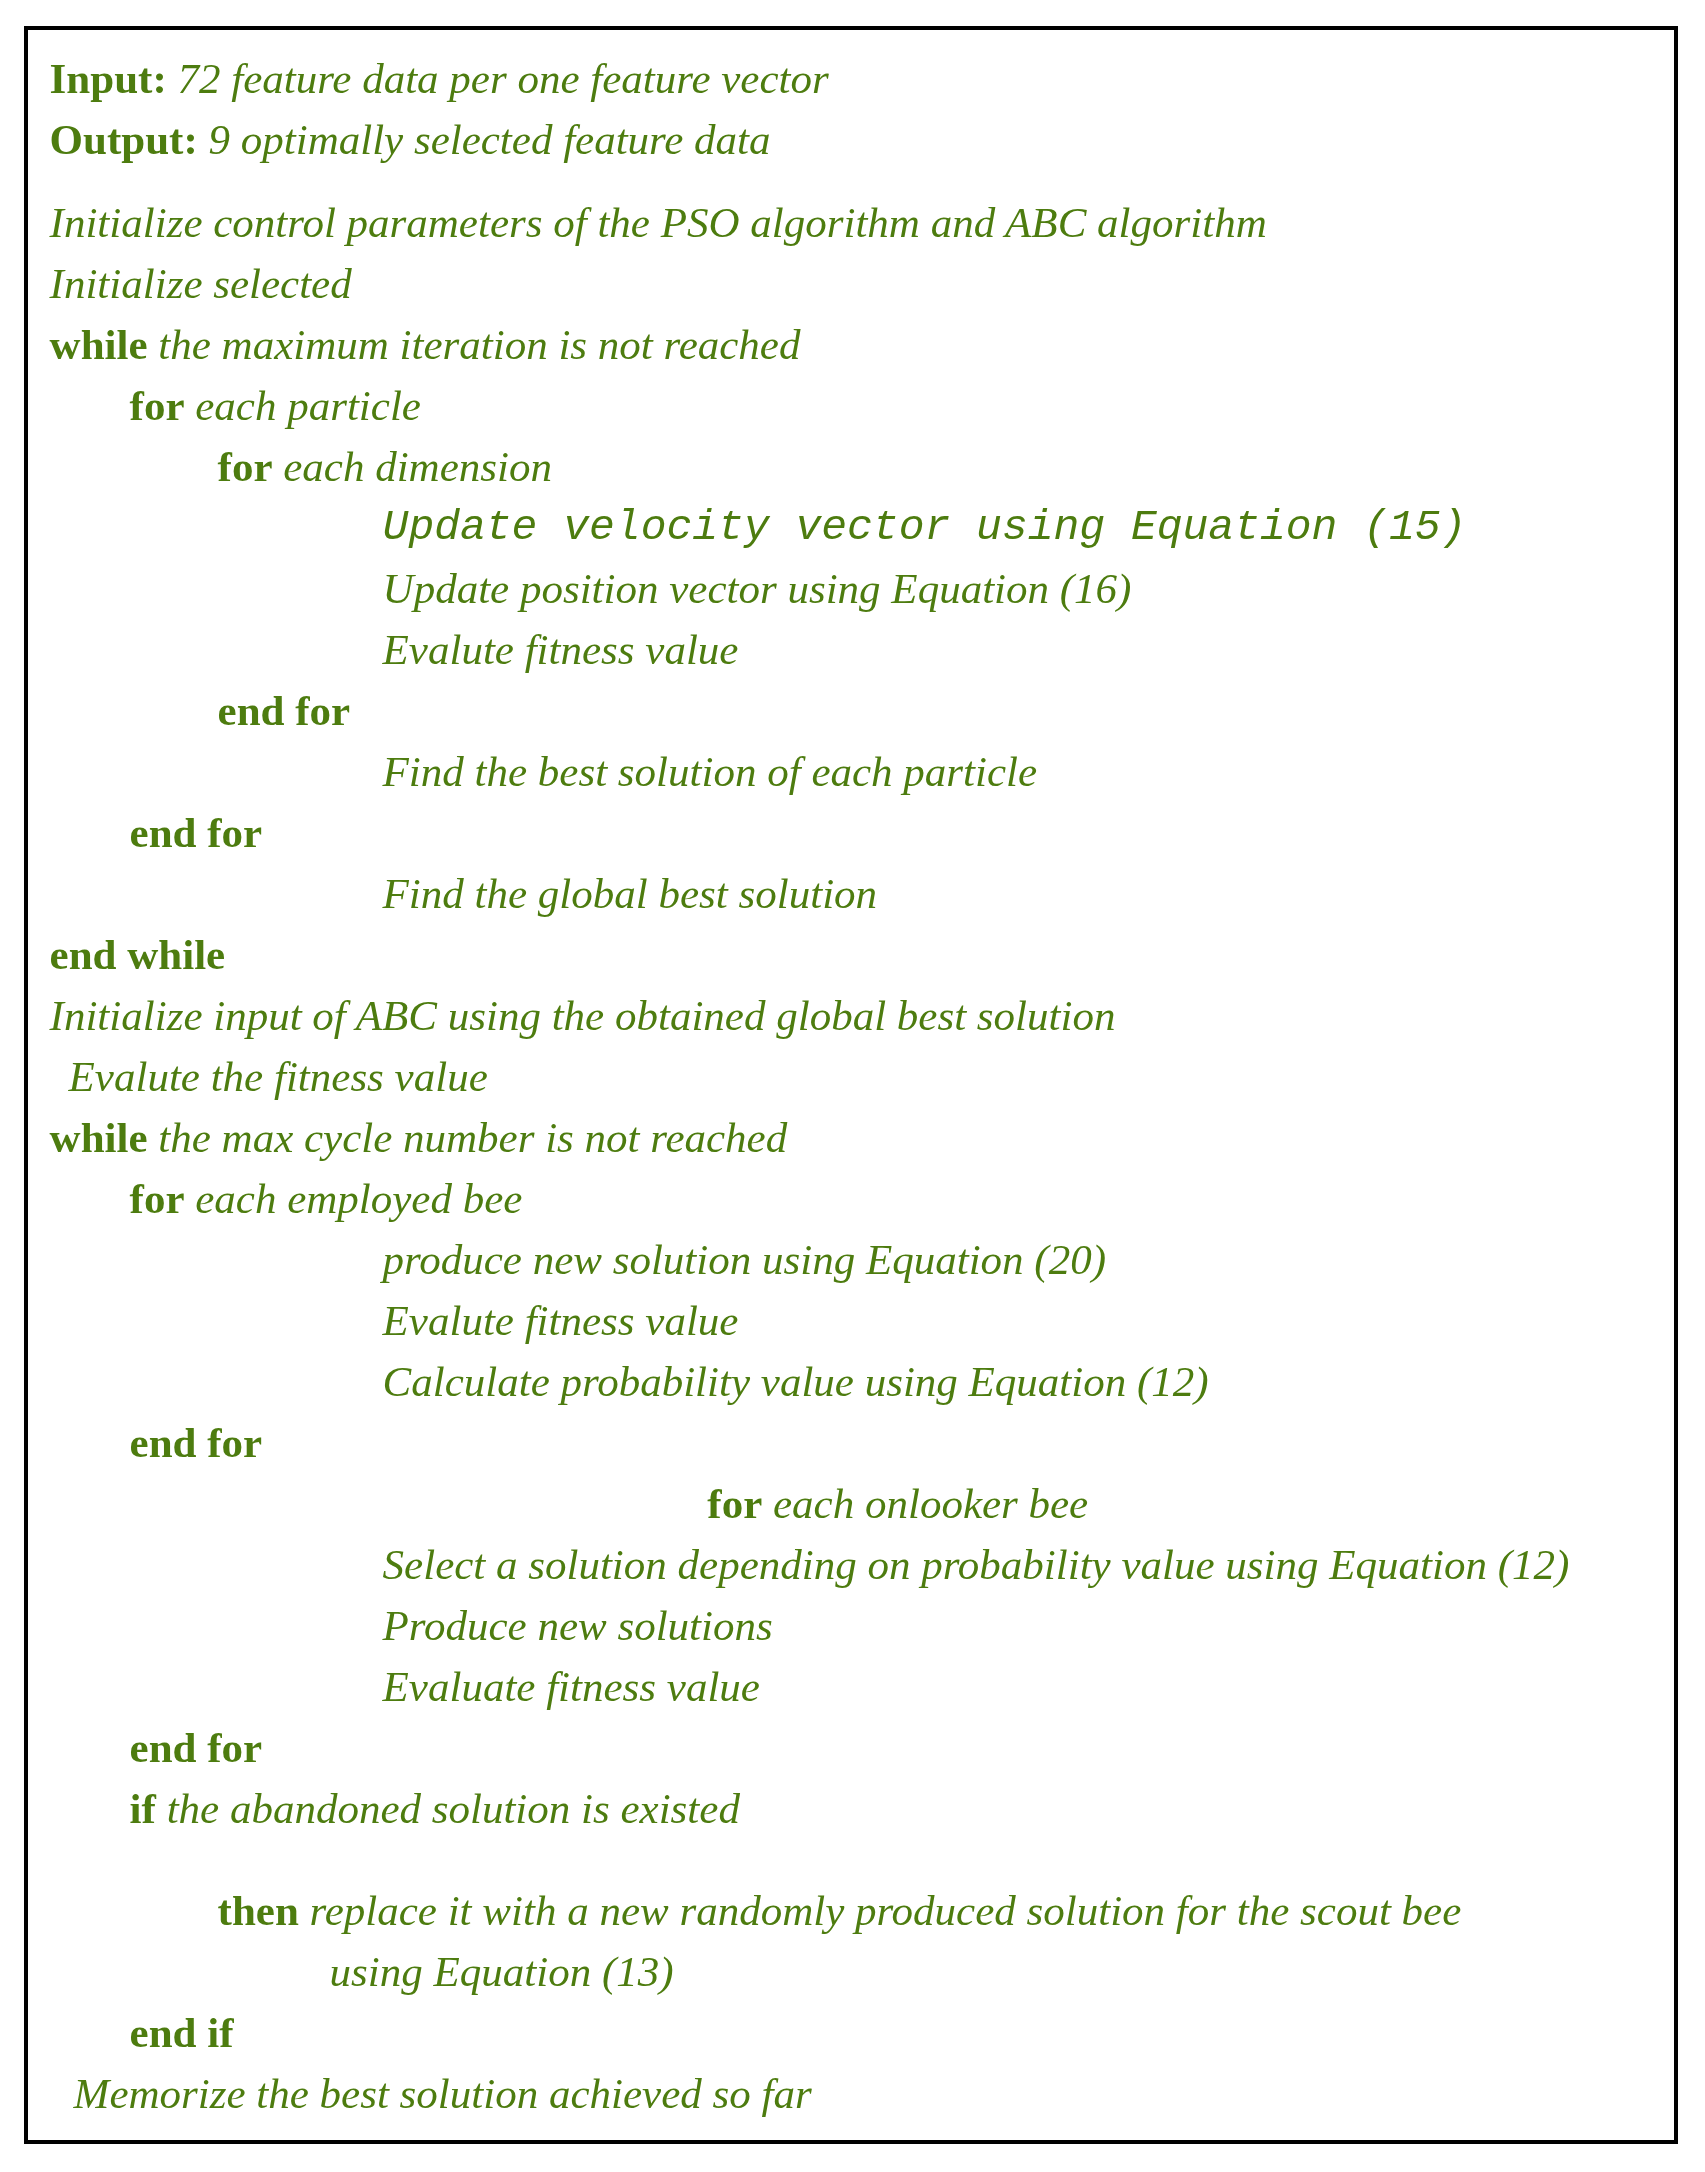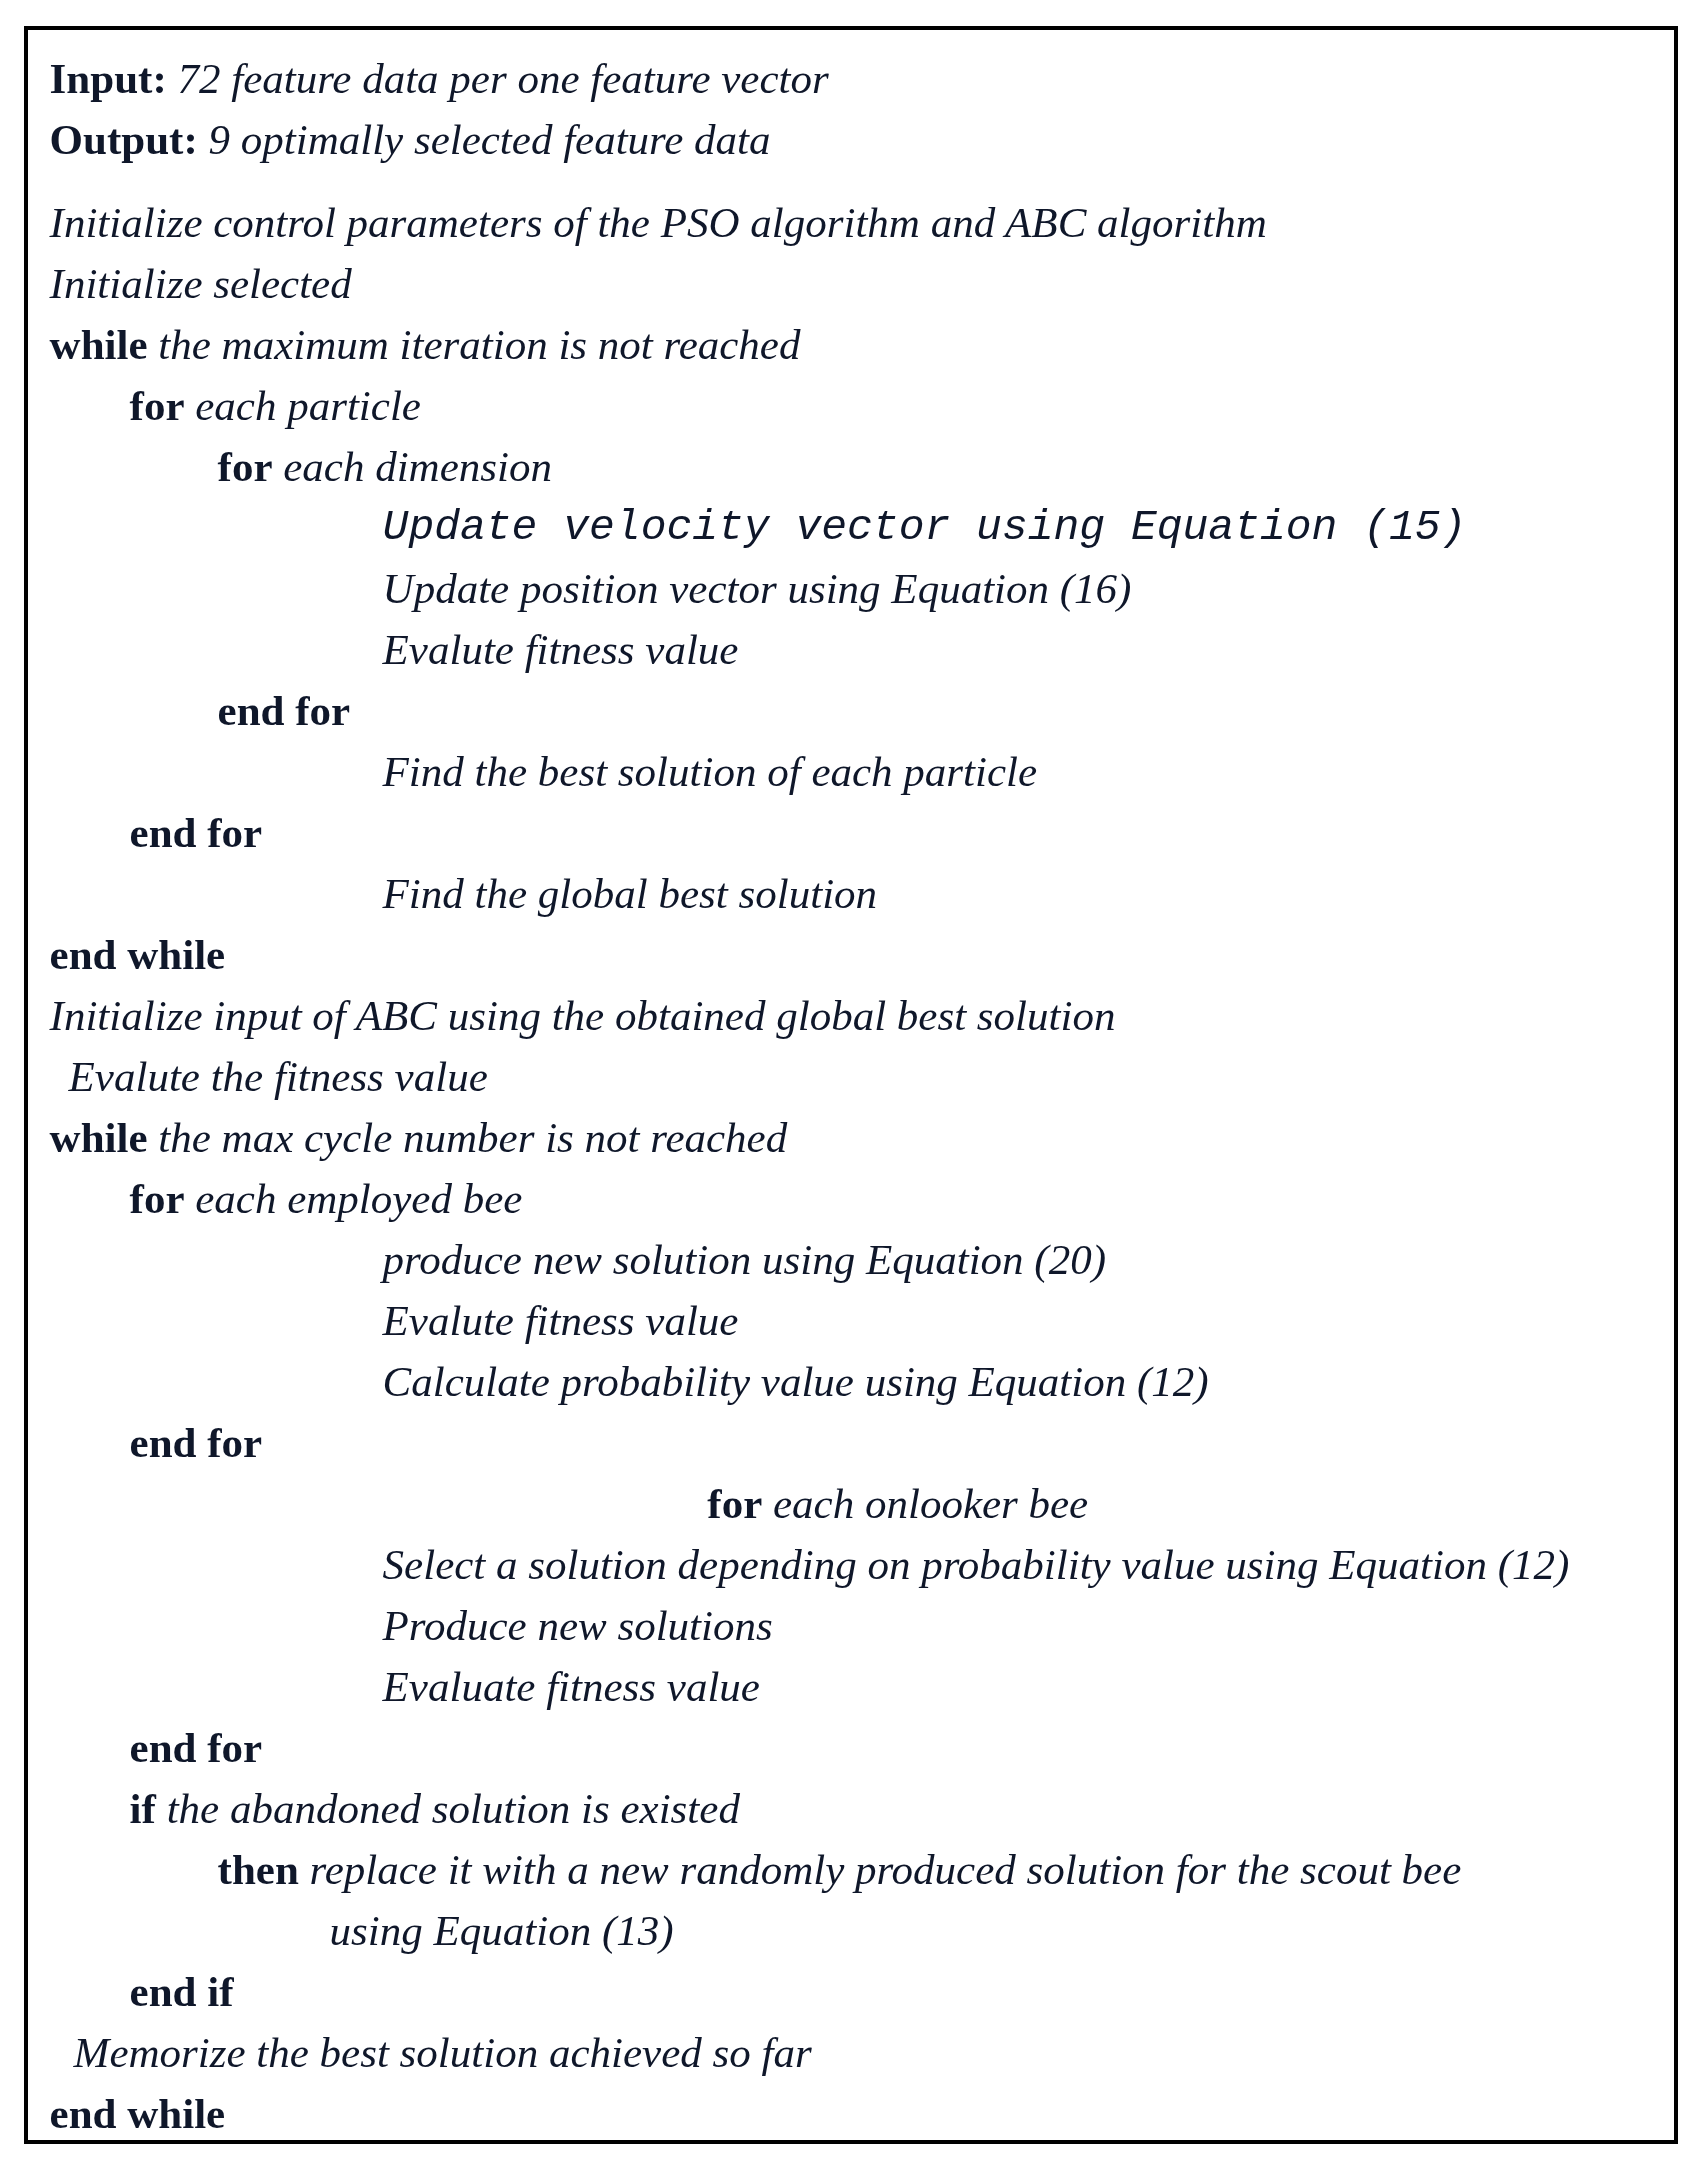--- a/index.html
+++ b/index.html
@@ -25,21 +25,21 @@
     box-sizing: border-box;
     padding: 17.6px 8px 0 21.6px;
     overflow: hidden;
     background: #ffffff;
   }
   .code-line {
     white-space: pre;
     font-size: 43px;
     line-height: 61px;
     height: 61px;
-    color: #0f172a;
+    color: #4d7c0f;
   }
   .code-line .kw {
     font-weight: 700;
     font-style: normal;
   }
   .code-line .it {
     font-style: italic;
     font-weight: 400;
   }
   .blank-line {
@@ -74,20 +74,20 @@
       <div class="code-line" style="padding-left: 333px;"><span class="it">produce new solution using Equation (20)</span></div>
       <div class="code-line" style="padding-left: 333px;"><span class="it">Evalute fitness value</span></div>
       <div class="code-line" style="padding-left: 333px;"><span class="it">Calculate probability value using Equation (12)</span></div>
       <div class="code-line" style="padding-left: 80px;"><span class="kw">end for</span></div>
       <div class="code-line" style="padding-left: 80px; text-align: center;"><span class="kw">for</span><span class="it"> each onlooker bee</span></div>
       <div class="code-line" style="padding-left: 333px;"><span class="it">Select a solution depending on probability value using Equation (12)</span></div>
       <div class="code-line" style="padding-left: 333px;"><span class="it">Produce new solutions</span></div>
       <div class="code-line" style="padding-left: 333px;"><span class="it">Evaluate fitness value</span></div>
       <div class="code-line" style="padding-left: 80px;"><span class="kw">end for</span></div>
       <div class="code-line" style="padding-left: 80px;"><span class="kw">if</span><span class="it"> the abandoned solution is existed</span></div>
-      <div class="code-line" style="padding-left: 168px;"><span class="kw">then</span><span class="it"> replace it with a new randomly produced solution for the scout bee</span></div>
+      <div class="code-line" style="padding-left: 168px; margin-top: 41px;"><span class="kw">then</span><span class="it"> replace it with a new randomly produced solution for the scout bee</span></div>
       <div class="code-line" style="padding-left: 280px;"><span class="it">using Equation (13)</span></div>
       <div class="code-line" style="padding-left: 80px;"><span class="kw">end if</span></div>
       <div class="code-line" style="padding-left: 0px; margin-left: 24px;"><span class="it">Memorize the best solution achieved so far</span></div>
       <div class="code-line" style="padding-left: 0px;"><span class="kw">end while</span></div>
     </div>
 </div>
 
 
 </body></html>

